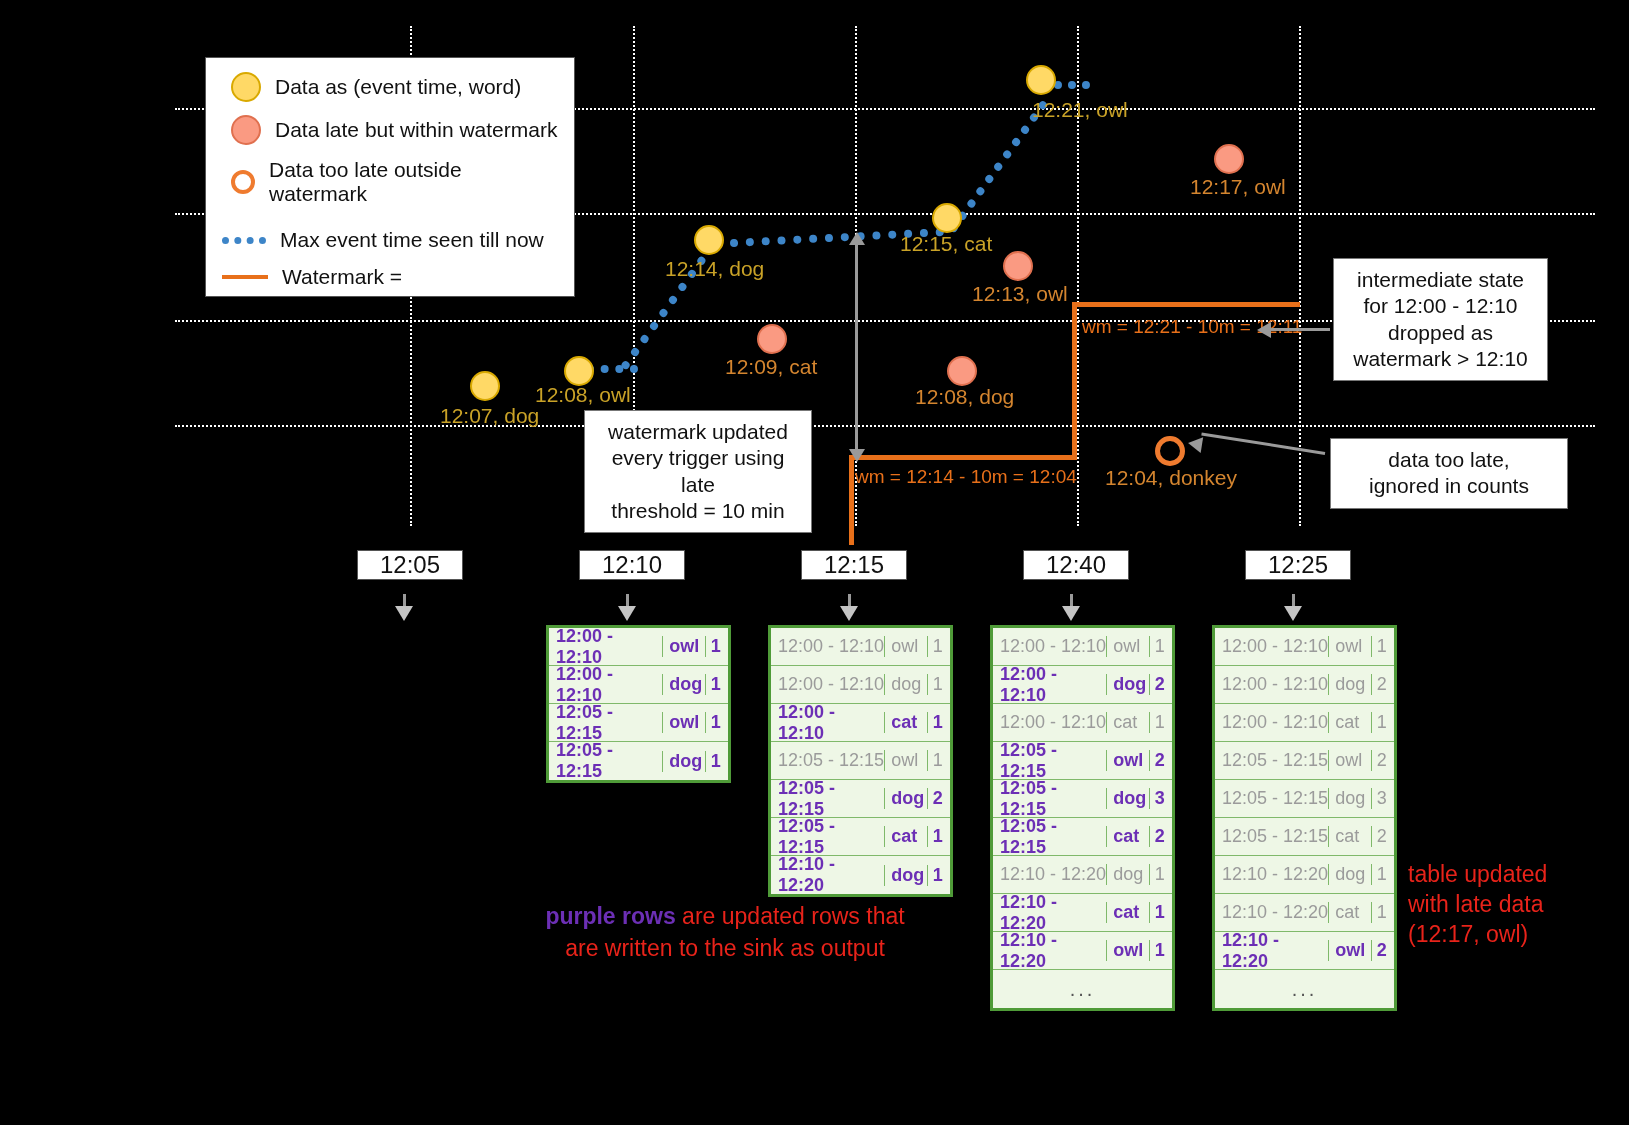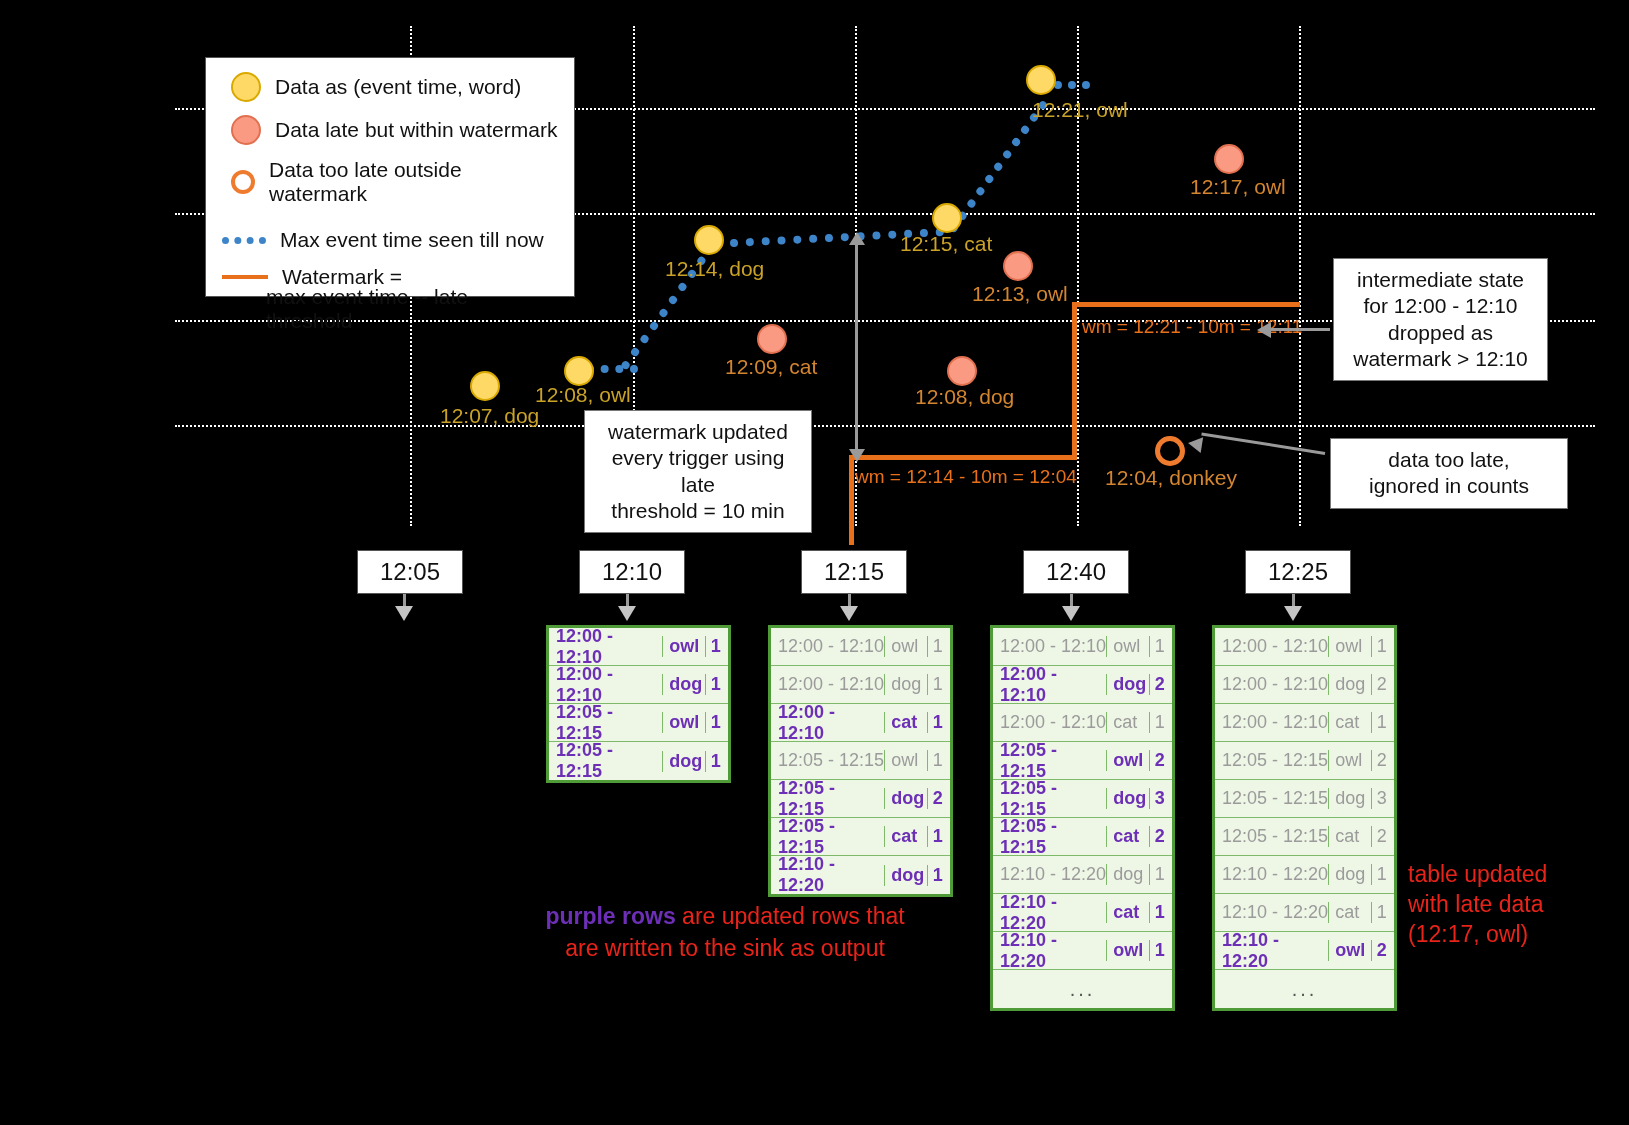--- a/index.html
+++ b/index.html
@@ -36,21 +36,21 @@
   .wmlabel{position:absolute;font-size:19px;color:#e8701a;white-space:nowrap;}
 
   
   .callout{position:absolute;background:#fff;border:1px solid #777;font-size:21px;color:#111;text-align:center;padding:8px 10px;box-sizing:border-box;line-height:1.25;}
 
   
   .arrow{position:absolute;background:#9a9a9a;}
   .arrowhead{position:absolute;width:0;height:0;}
 
   
-  .timebox{position:absolute;width:106px;height:44px;background:#fff;border:1px solid #555;display:flex;align-items:center;justify-content:center;font-size:24px;color:#111;box-sizing:border-box;}
+  .timebox{position:absolute;width:106px;height:30px;background:#fff;border:1px solid #555;display:flex;align-items:center;justify-content:center;font-size:24px;color:#111;box-sizing:border-box;}
 
   
   .tbl{position:absolute;border:3px solid #4f9b38;background:#eef7e6;box-sizing:border-box;}
   .trow{display:flex;align-items:center;border-bottom:1px solid #7fb96a;height:38px;box-sizing:border-box;}
   .trow:last-child{border-bottom:none;}
   .c-range{width:118px;padding-left:7px;font-size:18px;box-sizing:border-box;}
   .c-word{width:44px;border-left:1px solid #7fb96a;padding-left:6px;font-size:18px;box-sizing:border-box;}
   .c-cnt{width:24px;border-left:1px solid #7fb96a;padding-left:5px;font-size:18px;box-sizing:border-box;}
   .grey{color:#9b9b9b;}
   .purple{color:#6c2fb5;font-weight:bold;}
@@ -139,21 +139,20 @@
       <span class="lbl">Data too late outside watermark</span>
     </div>
     <div class="legend-row" style="margin-top:22px;">
       <span class="line-blue"></span>
       <span class="lbl">Max event time seen till now</span>
     </div>
     <div class="legend-row" style="margin-bottom:2px;">
       <span class="line-orange"></span>
       <span class="lbl">Watermark =</span>
     </div>
-    <div class="legend-sub">max event time -- late threshold</div>
   </div>
 
   <div class="callout" style="left:1333px;top:258px;width:215px;white-space:pre-line;">intermediate state
 for 12:00 - 12:10
 dropped as
 watermark &gt; 12:10</div>
   <div class="arrow" style="left:1270px;top:328px;width:60px;height:3px;"></div>
   <div class="arrowhead" style="left:1257px;top:322px;border-top:8px solid transparent;border-bottom:8px solid transparent;border-right:14px solid #9a9a9a;"></div>
 
   <div class="callout" style="left:584px;top:410px;width:228px;white-space:pre-line;">watermark updated

